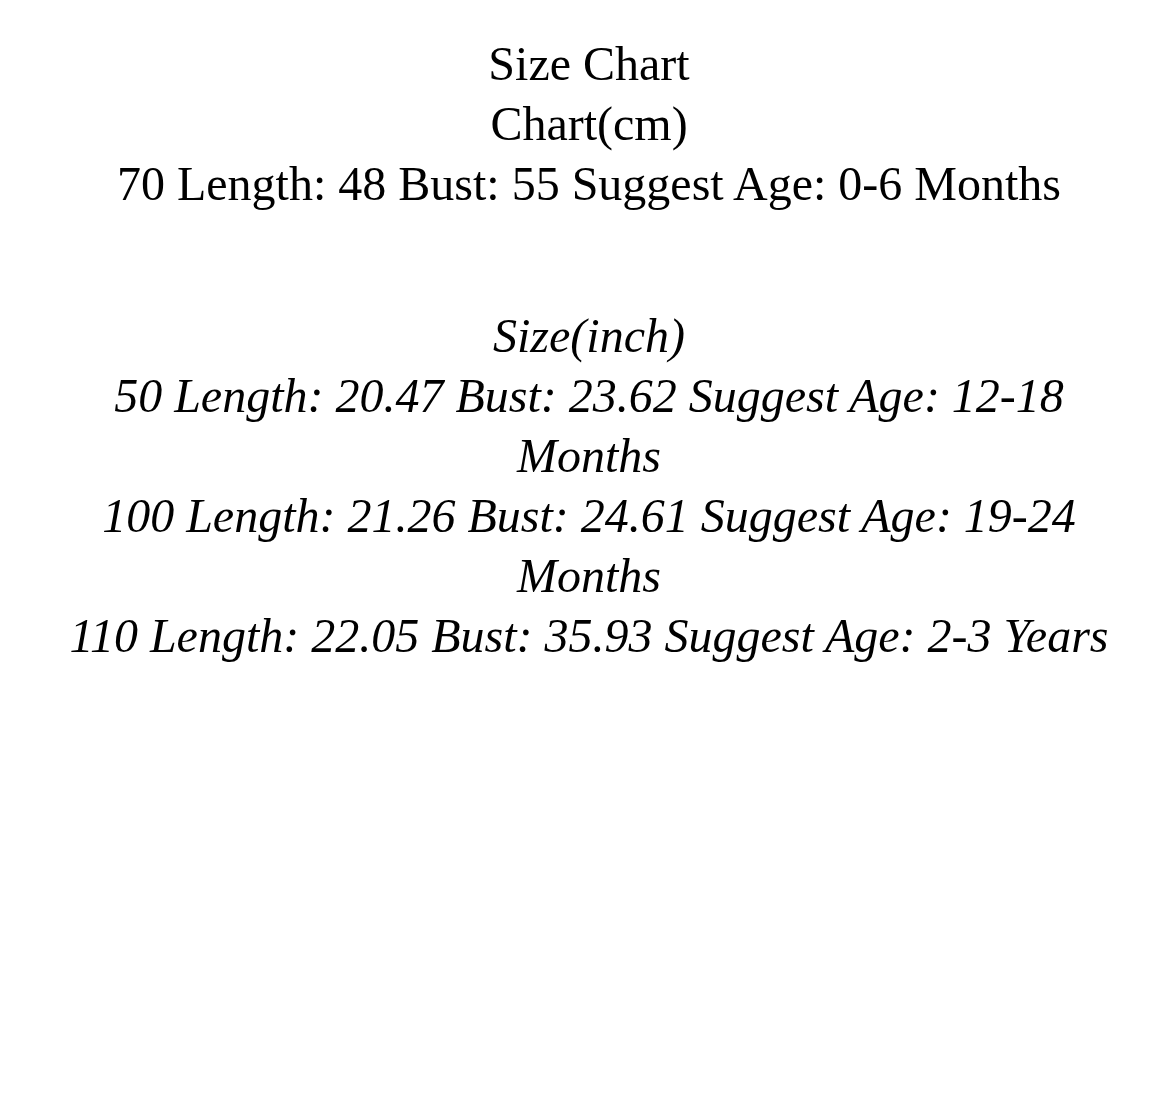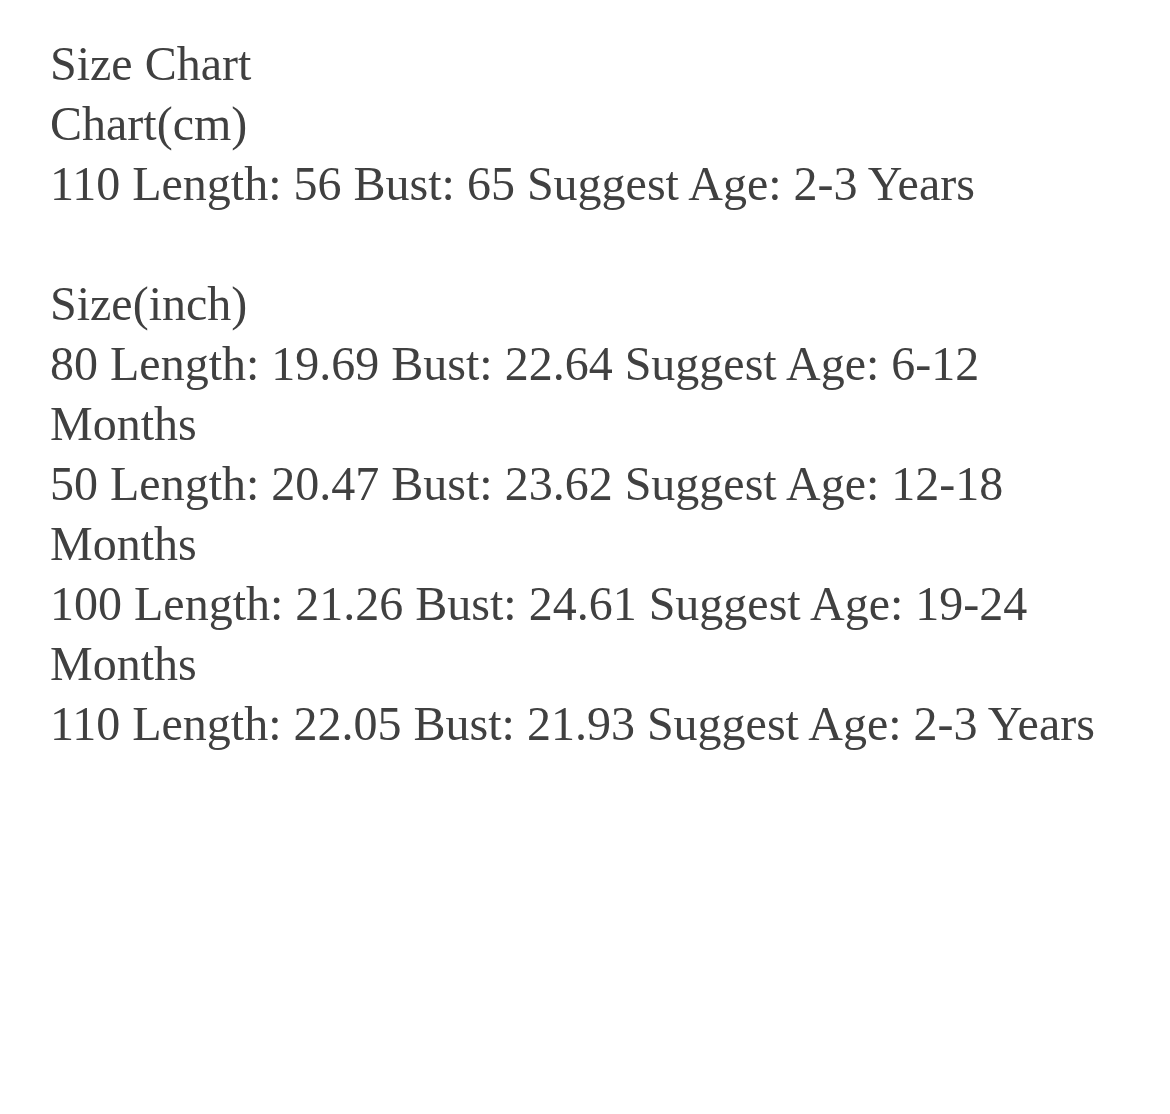--- a/index.html
+++ b/index.html
@@ -11,43 +11,44 @@
     position: relative;
     width: 1170px;
     height: 1114px;
     box-sizing: border-box;
     background: #ffffff;
     overflow: hidden;
     padding: 34px 42px 8px 50px;
     font-family: "Liberation Serif", "DejaVu Serif", serif;
     font-size: 48px;
     line-height: 60px;
-    color: #404040;
+    color: #000000;
+    text-align: center;
   }
   .doc-line {
     white-space: normal;
     word-spacing: normal;
   }
   .section-gap {
-    margin-top: 60px;
+    margin-top: 92px;
+    font-style: italic;
   }
 </style>
 </head>
 <body>
 
 <div class="page">
 
   <div class="doc-line">Size Chart</div>
 
   <section>
     <div class="doc-line">Chart(cm)</div>
-    <div class="doc-line">110 Length: 56 Bust: 65 Suggest Age: 2-3 Years</div>
+    <div class="doc-line">70 Length: 48 Bust: 55 Suggest Age: 0-6 Months</div>
   </section>
 
   <section class="section-gap">
     <div class="doc-line">Size(inch)</div>
-    <div class="doc-line">80 Length: 19.69 Bust: 22.64 Suggest Age: 6-12 Months</div>
     <div class="doc-line">50 Length: 20.47 Bust: 23.62 Suggest Age: 12-18 Months</div>
     <div class="doc-line">100 Length: 21.26 Bust: 24.61 Suggest Age: 19-24 Months</div>
-    <div class="doc-line">110 Length: 22.05 Bust: 21.93 Suggest Age: 2-3 Years</div>
+    <div class="doc-line">110 Length: 22.05 Bust: 35.93 Suggest Age: 2-3 Years</div>
   </section>
 
 </div>
 
 </body></html>

